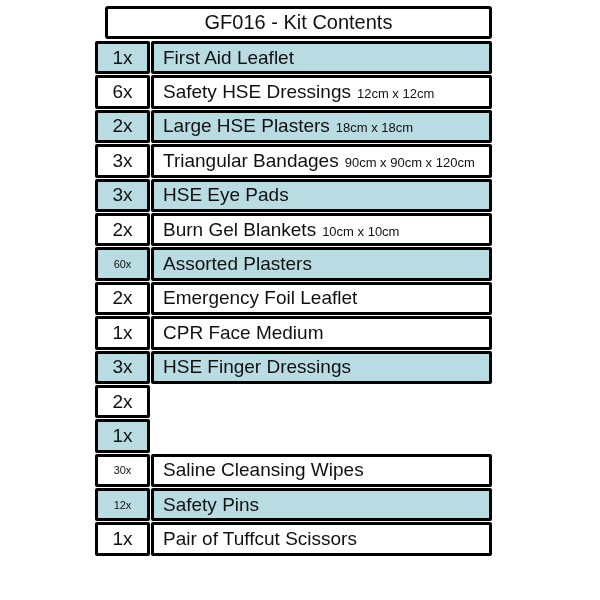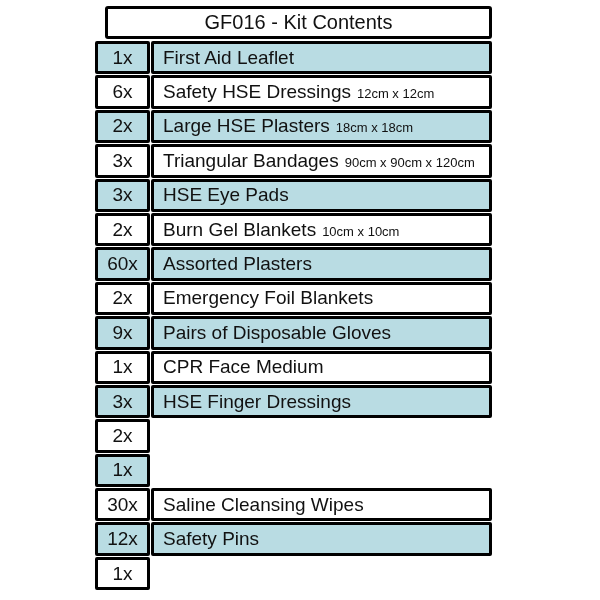--- a/index.html
+++ b/index.html
@@ -42,21 +42,21 @@
     border-radius:2px;
     background:var(--plain);
     display:flex; align-items:center;
   }
   .row.hl .cell { background:var(--hl); }
   .qty {
     width:55px; flex:none;
     justify-content:center;
     font-size:19px;
   }
-  .qty.small { font-size:19px; }
+  .qty.small { font-size:11px; }
   .item { flex:1; overflow:hidden; }
   .item-inner { padding-left:9px; white-space:nowrap; }
   .item-name { font-size:19px; }
   .item-size { font-size:13px; margin-left:6px; }
   .item-size:empty { display:none; }
 </style>
 </head>
 <body>
 
 <div class="canvas">
@@ -123,33 +123,25 @@
       <div class="item-inner">
         <span class="item-name">Assorted Plasters</span>
       </div>
     </div>
   </div>
 
   <div class="row">
     <div class="cell qty">2x</div>
     <div class="cell item">
       <div class="item-inner">
-        <span class="item-name">Emergency Foil Blankets</span>
+        <span class="item-name">Emergency Foil Leaflet</span>
       </div>
     </div>
   </div>
 
-  <div class="row hl">
-    <div class="cell qty">9x</div>
-    <div class="cell item">
-      <div class="item-inner">
-        <span class="item-name">Pairs of Disposable Gloves</span>
-      </div>
-    </div>
-  </div>
 
   <div class="row">
     <div class="cell qty">1x</div>
     <div class="cell item">
       <div class="item-inner">
         <span class="item-name">CPR Face Medium</span>
       </div>
     </div>
   </div>
 
@@ -183,15 +175,20 @@
     <div class="cell qty small">12x</div>
     <div class="cell item">
       <div class="item-inner">
         <span class="item-name">Safety Pins</span>
       </div>
     </div>
   </div>
 
   <div class="row">
     <div class="cell qty">1x</div>
+    <div class="cell item">
+      <div class="item-inner">
+        <span class="item-name">Pair of Tuffcut Scissors</span>
+      </div>
+    </div>
   </div>
 </div>
 </div>
 
 </body></html>

